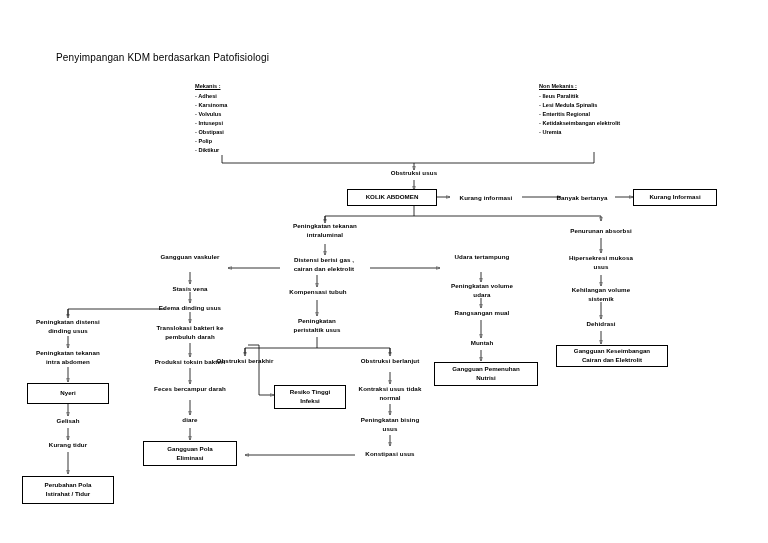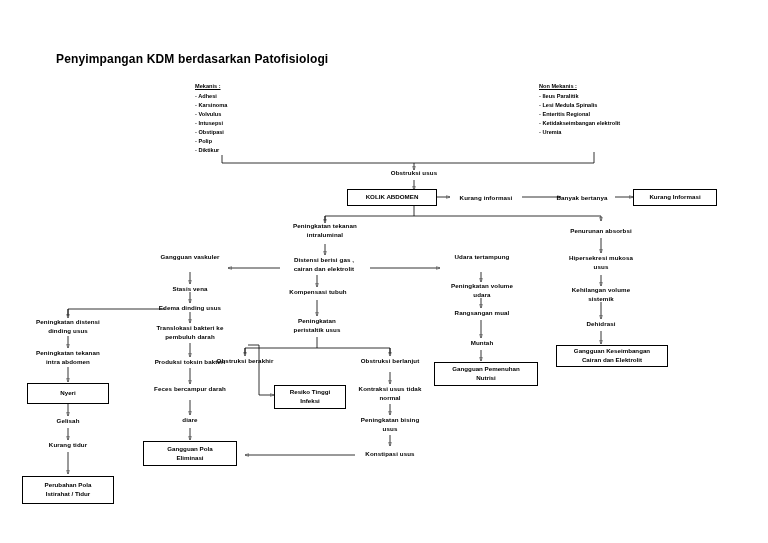--- a/index.html
+++ b/index.html
@@ -1,20 +1,20 @@
 <!DOCTYPE html>
 <html><head>
 <meta charset="utf-8">
 <style>
   html,body{margin:0;padding:0;background:#ffffff;}
   body{width:768px;height:543px;font-family:"Liberation Sans",sans-serif;color:#000;}
   #canvas{position:relative;width:768px;height:543px;overflow:hidden;}
   .node{position:absolute;text-align:center;font-size:6.2px;line-height:1.42;font-weight:bold;
         letter-spacing:.1px;white-space:pre-line;}
-  .title{position:absolute;font-size:12px;font-weight:bold;letter-spacing:.15px;padding-left:28px;}
+  .title{position:absolute;font-size:10px;font-weight:normal;letter-spacing:.15px;padding-left:28px;}
   .boxnode{position:absolute;border:1px solid #000;box-sizing:border-box;display:flex;
            align-items:center;justify-content:center;text-align:center;font-size:6.2px;
            line-height:1.42;font-weight:bold;white-space:pre-line;background:#fff;}
   .listblk{position:absolute;font-size:5.6px;line-height:1.62;font-weight:bold;}
   .listblk .hd{text-decoration:underline;display:block;margin-bottom:.5px;}
   .listblk ul{list-style:none;margin:0;padding:0;}
   .listblk li{white-space:nowrap;}
   .listblk li:before{content:"-  ";}
   svg#wires{position:absolute;left:0;top:0;width:768px;height:543px;pointer-events:none;}
   svg#wires line,svg#wires path{stroke:#000;stroke-width:.8;fill:none;}

